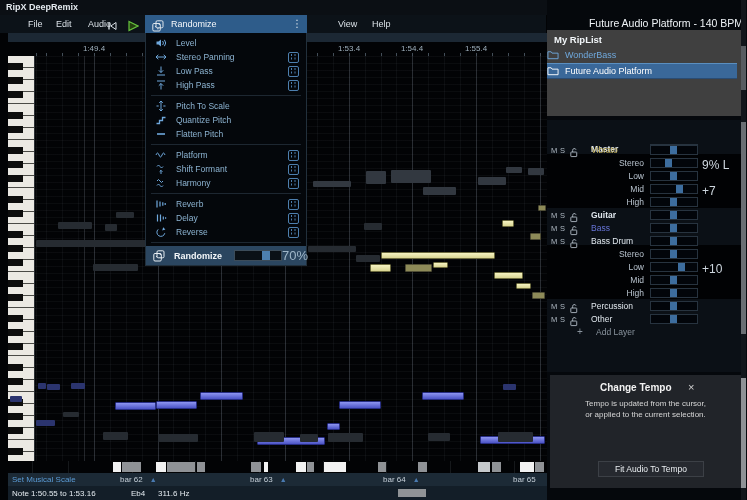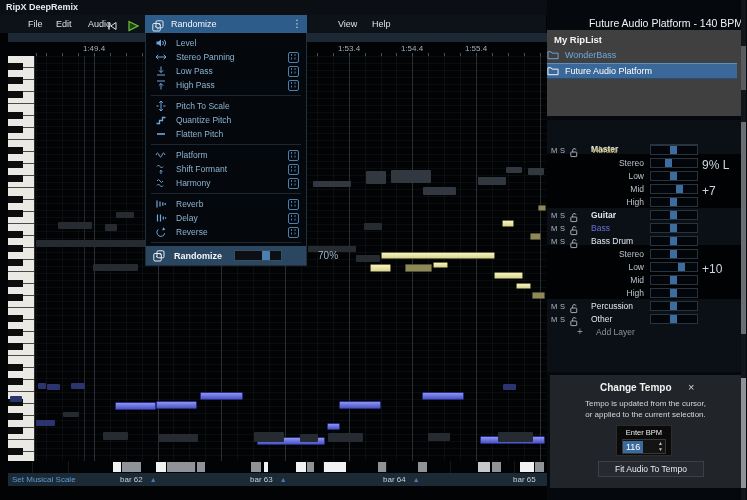--- a/index.html
+++ b/index.html
@@ -25,21 +25,21 @@
   .mi-icon svg{display:block;}
   .mi-label{font-size:8.5px;color:#8db4d2;white-space:nowrap;}
   .menu-sep{height:1px;background:#1d2731;margin:3px 5px;}
   .dice{margin-left:auto;width:9px;height:9px;border:1px solid #4d7fae;border-radius:2px;position:relative;flex:none;}
   .dice::before{content:'';position:absolute;left:1.5px;top:1.5px;width:1.5px;height:1.5px;background:#4d7fae;
                 box-shadow:3.5px 0 0 #4d7fae,0 3.5px 0 #4d7fae,3.5px 3.5px 0 #4d7fae;}
   .menu-footer{height:19px;background:#2b4660;display:flex;align-items:center;padding:0 7px;margin-top:3px;}
   .menu-footer .mi-label{font-weight:bold;color:#f2f6f9;font-size:9px;}
   .footer-slider{position:relative;width:46px;height:9px;background:#0a1016;border:1px solid #3c4c5a;margin-left:12px;flex:none;}
   .footer-thumb{position:absolute;top:0;width:8px;height:9px;background:#4d7fae;}
-  .footer-pct{margin-left:auto;font-size:10px;color:#9fb6c8;padding-left:36px;}
+  .footer-pct{margin-left:auto;font-size:13px;color:#9fb6c8;}
   
   .main{position:absolute;left:8px;top:33px;width:546px;height:336px;background:#020305;}
   .top-strip{position:absolute;left:0;top:0;width:100%;height:9px;background:#1c2834;}
   .tl-label{position:absolute;top:11px;transform:translateX(-50%);font-size:8px;color:#9fb0bd;}
   .tick-row{position:absolute;left:26px;right:0;top:20px;height:3px;
             background:repeating-linear-gradient(to right,#434e58 0 1px,transparent 1px 15.93px);background-position:12px 0;}
   .roll{position:absolute;left:0;top:23px;width:100%;height:405px;}
   .hgrid{position:absolute;left:26px;right:0;top:0;bottom:0;
      background:
        repeating-linear-gradient(to bottom,rgba(165,175,185,0.05) 0 1px,transparent 1px 7px),
@@ -221,20 +221,26 @@
       <div class="ov-block" style="left: 410px; width: 9px; background: rgb(143, 146, 150);"></div>
       <div class="ov-block" style="left: 470px; width: 12px; background: rgb(198, 201, 204);"></div>
       <div class="ov-block" style="left: 484px; width: 9px; background: rgb(143, 146, 150);"></div>
       <div class="ov-block" style="left: 512px; width: 14px; background: rgb(242, 242, 242);"></div>
       <div class="ov-block" style="left: 527px; width: 9px; background: rgb(143, 146, 150);"></div>
     </div>
   <div class="bar-ruler">
     <span class="scale-label">Set Musical Scale</span>
     <span id="bars"><span class="bar-label" style="left: 112px;">bar 62<span class="tri">▲</span></span><span class="bar-label" style="left: 242px;">bar 63<span class="tri">▲</span></span><span class="bar-label" style="left: 375px;">bar 64<span class="tri">▲</span></span><span class="bar-label" style="left: 505px;">bar 65</span></span>
   </div>
+  <div class="status-row">
+    <span style="left:4px">Note 1:50.55 to 1:53.16</span>
+    <span style="left:123px">Eb4</span>
+    <span style="left:150px">311.6 Hz</span>
+    <span class="h-thumb"></span>
+  </div>
 </div>
 
 <div class="effects-menu" id="effects-menu">
     <div class="menu-row">
       <span class="mi-icon">
         <svg width="12" height="12" viewBox="0 0 12 12">
           <path d="M1.5 4.5h2L6 2.5v7L3.5 7.5h-2z" fill="#6fa8dc"></path>
           <path d="M7.6 4a3 3 0 010 4M9.4 2.8a5 5 0 010 6.4" fill="none" stroke="#6fa8dc"></path>
         </svg>
       </span>
@@ -524,30 +530,20 @@
         <span class="add-label">Add Layer</span>
       </div>
     </div>
   <div class="tempo">
     <span class="tempo-title">Change Tempo</span>
     <span class="tempo-close">×</span>
     <div class="tempo-body">
       <div>Tempo is updated from the cursor,</div>
       <div>or applied to the current selection.</div>
     </div>
-    <div class="bpm-outer">
-      <div class="bpm-label">Enter BPM</div>
-      <div class="bpm-field">
-        <span class="bpm-value">116</span>
-        <span class="bpm-spin">
-          <div>▲</div>
-          <div>▼</div>
-        </span>
-      </div>
-    </div>
     <div class="tempo-btn">Fit Audio To Tempo</div>
   </div>
   <div class="panel-scroll">
     <span class="ps-thumb" style="top:46px;height:44px;background:#585c61"></span>
     <span class="ps-thumb" style="top:122px;height:212px;background:#6b6f74"></span>
     <span class="ps-thumb" style="top:378px;height:110px;background:#8f9296"></span>
   </div>
 </div>
 
 </body></html>

